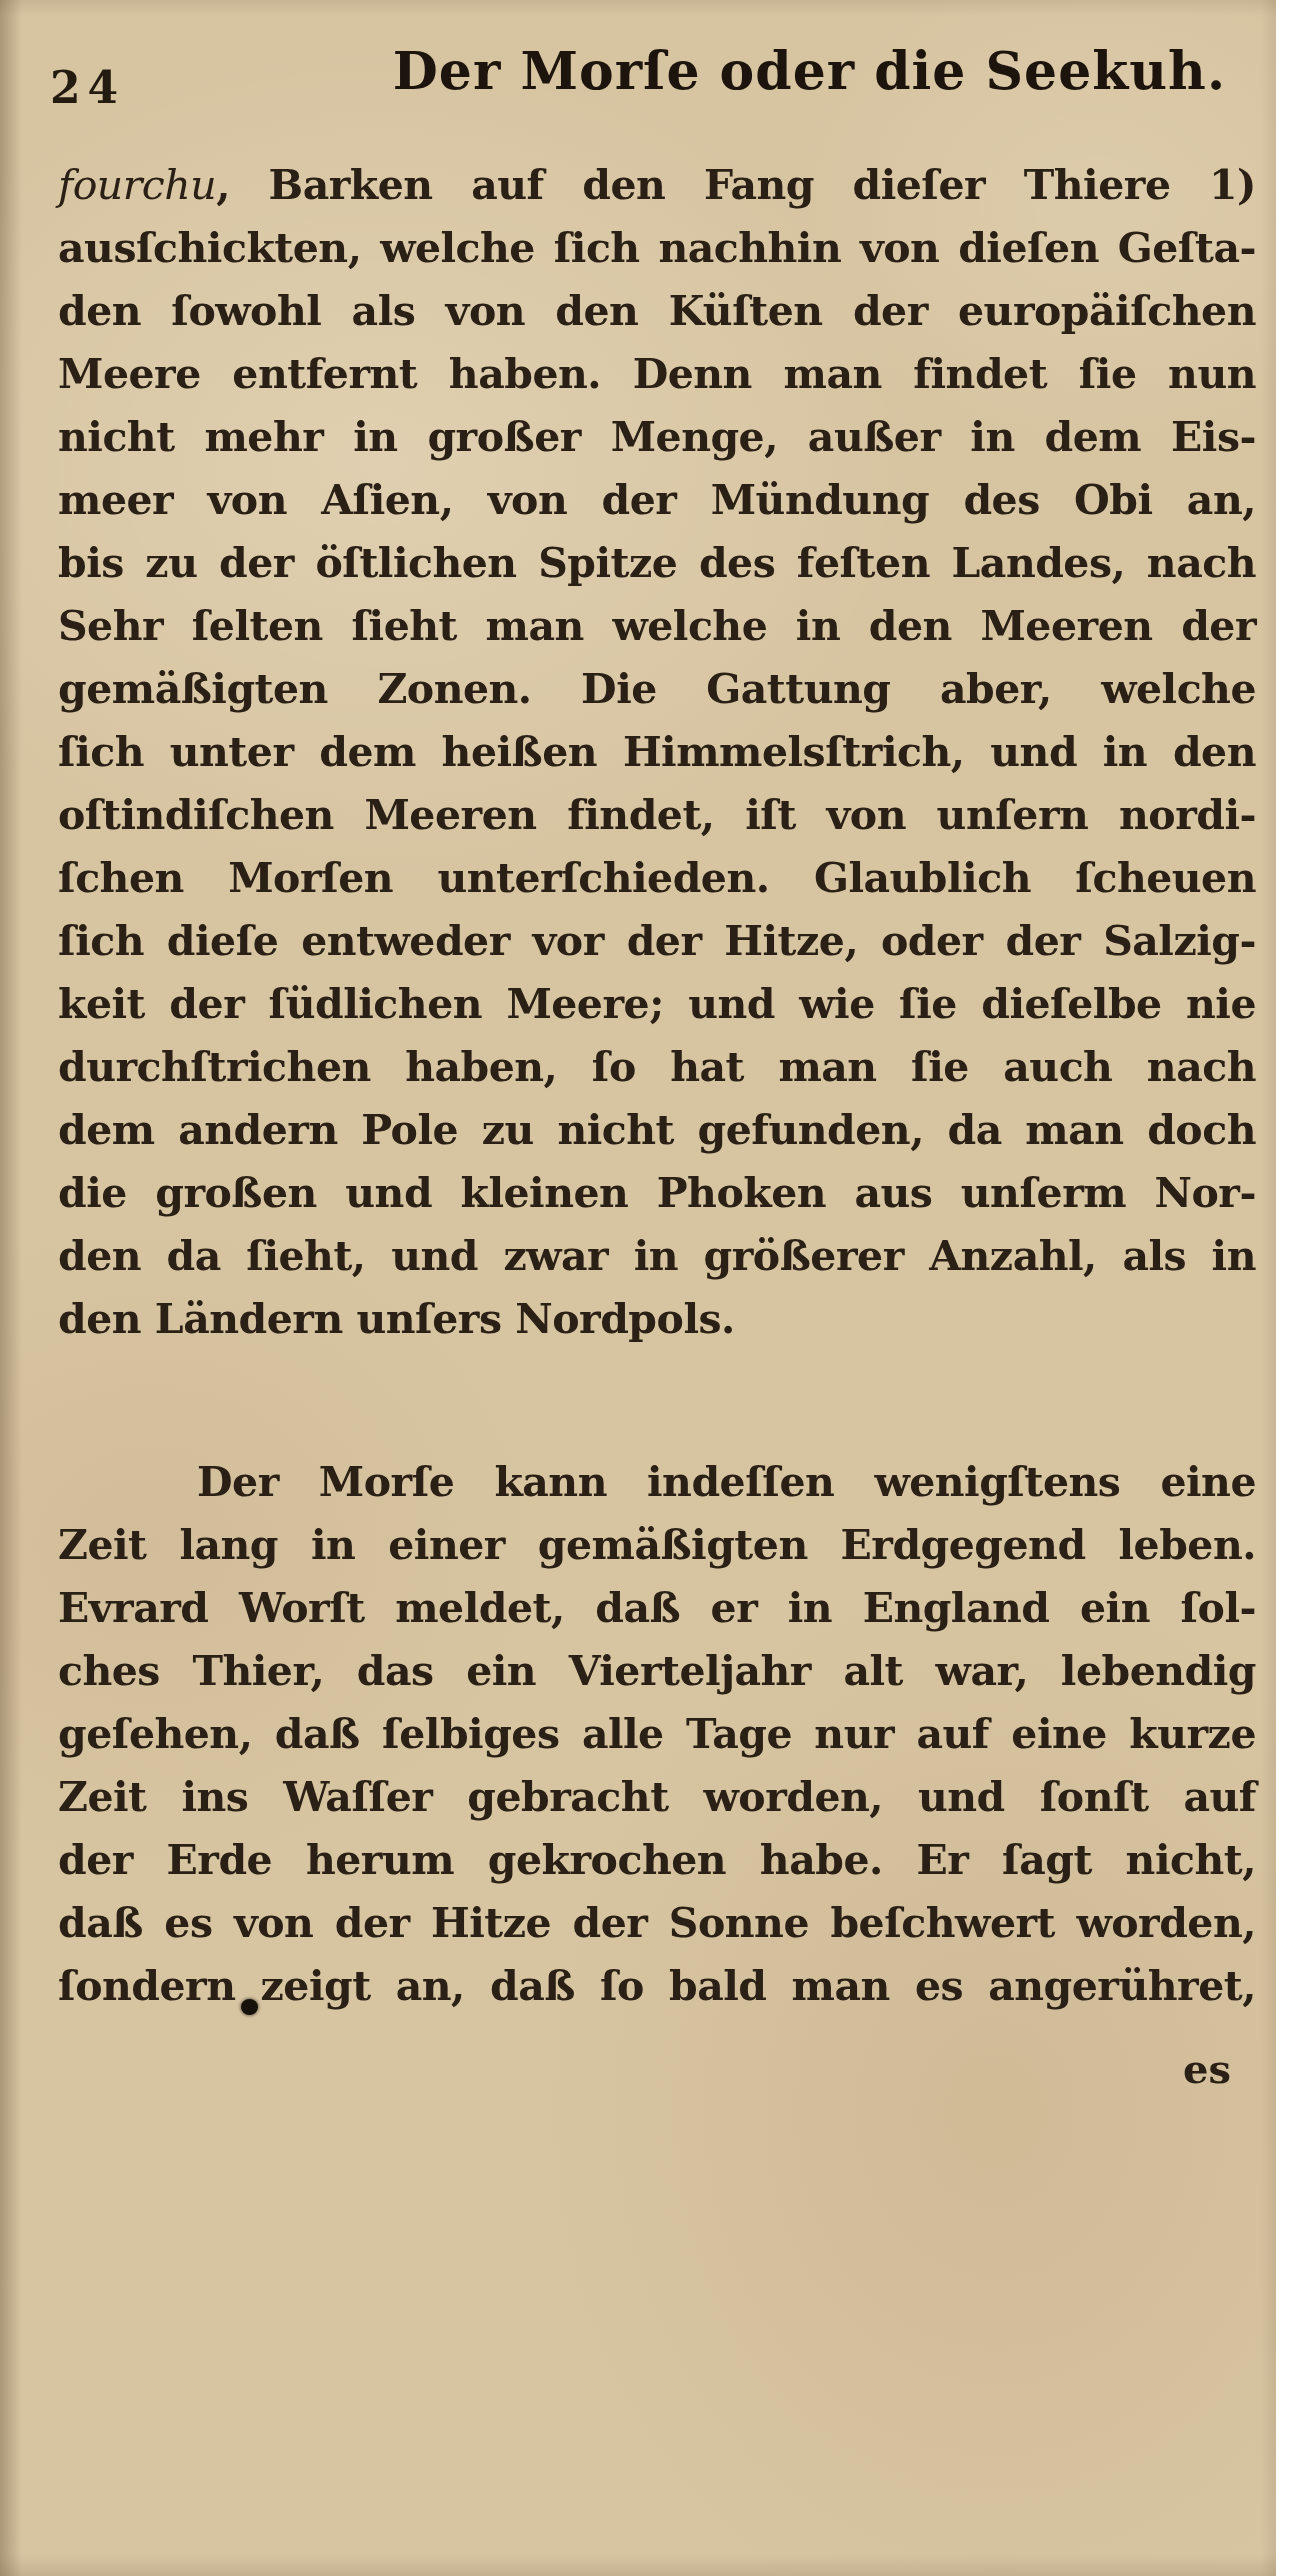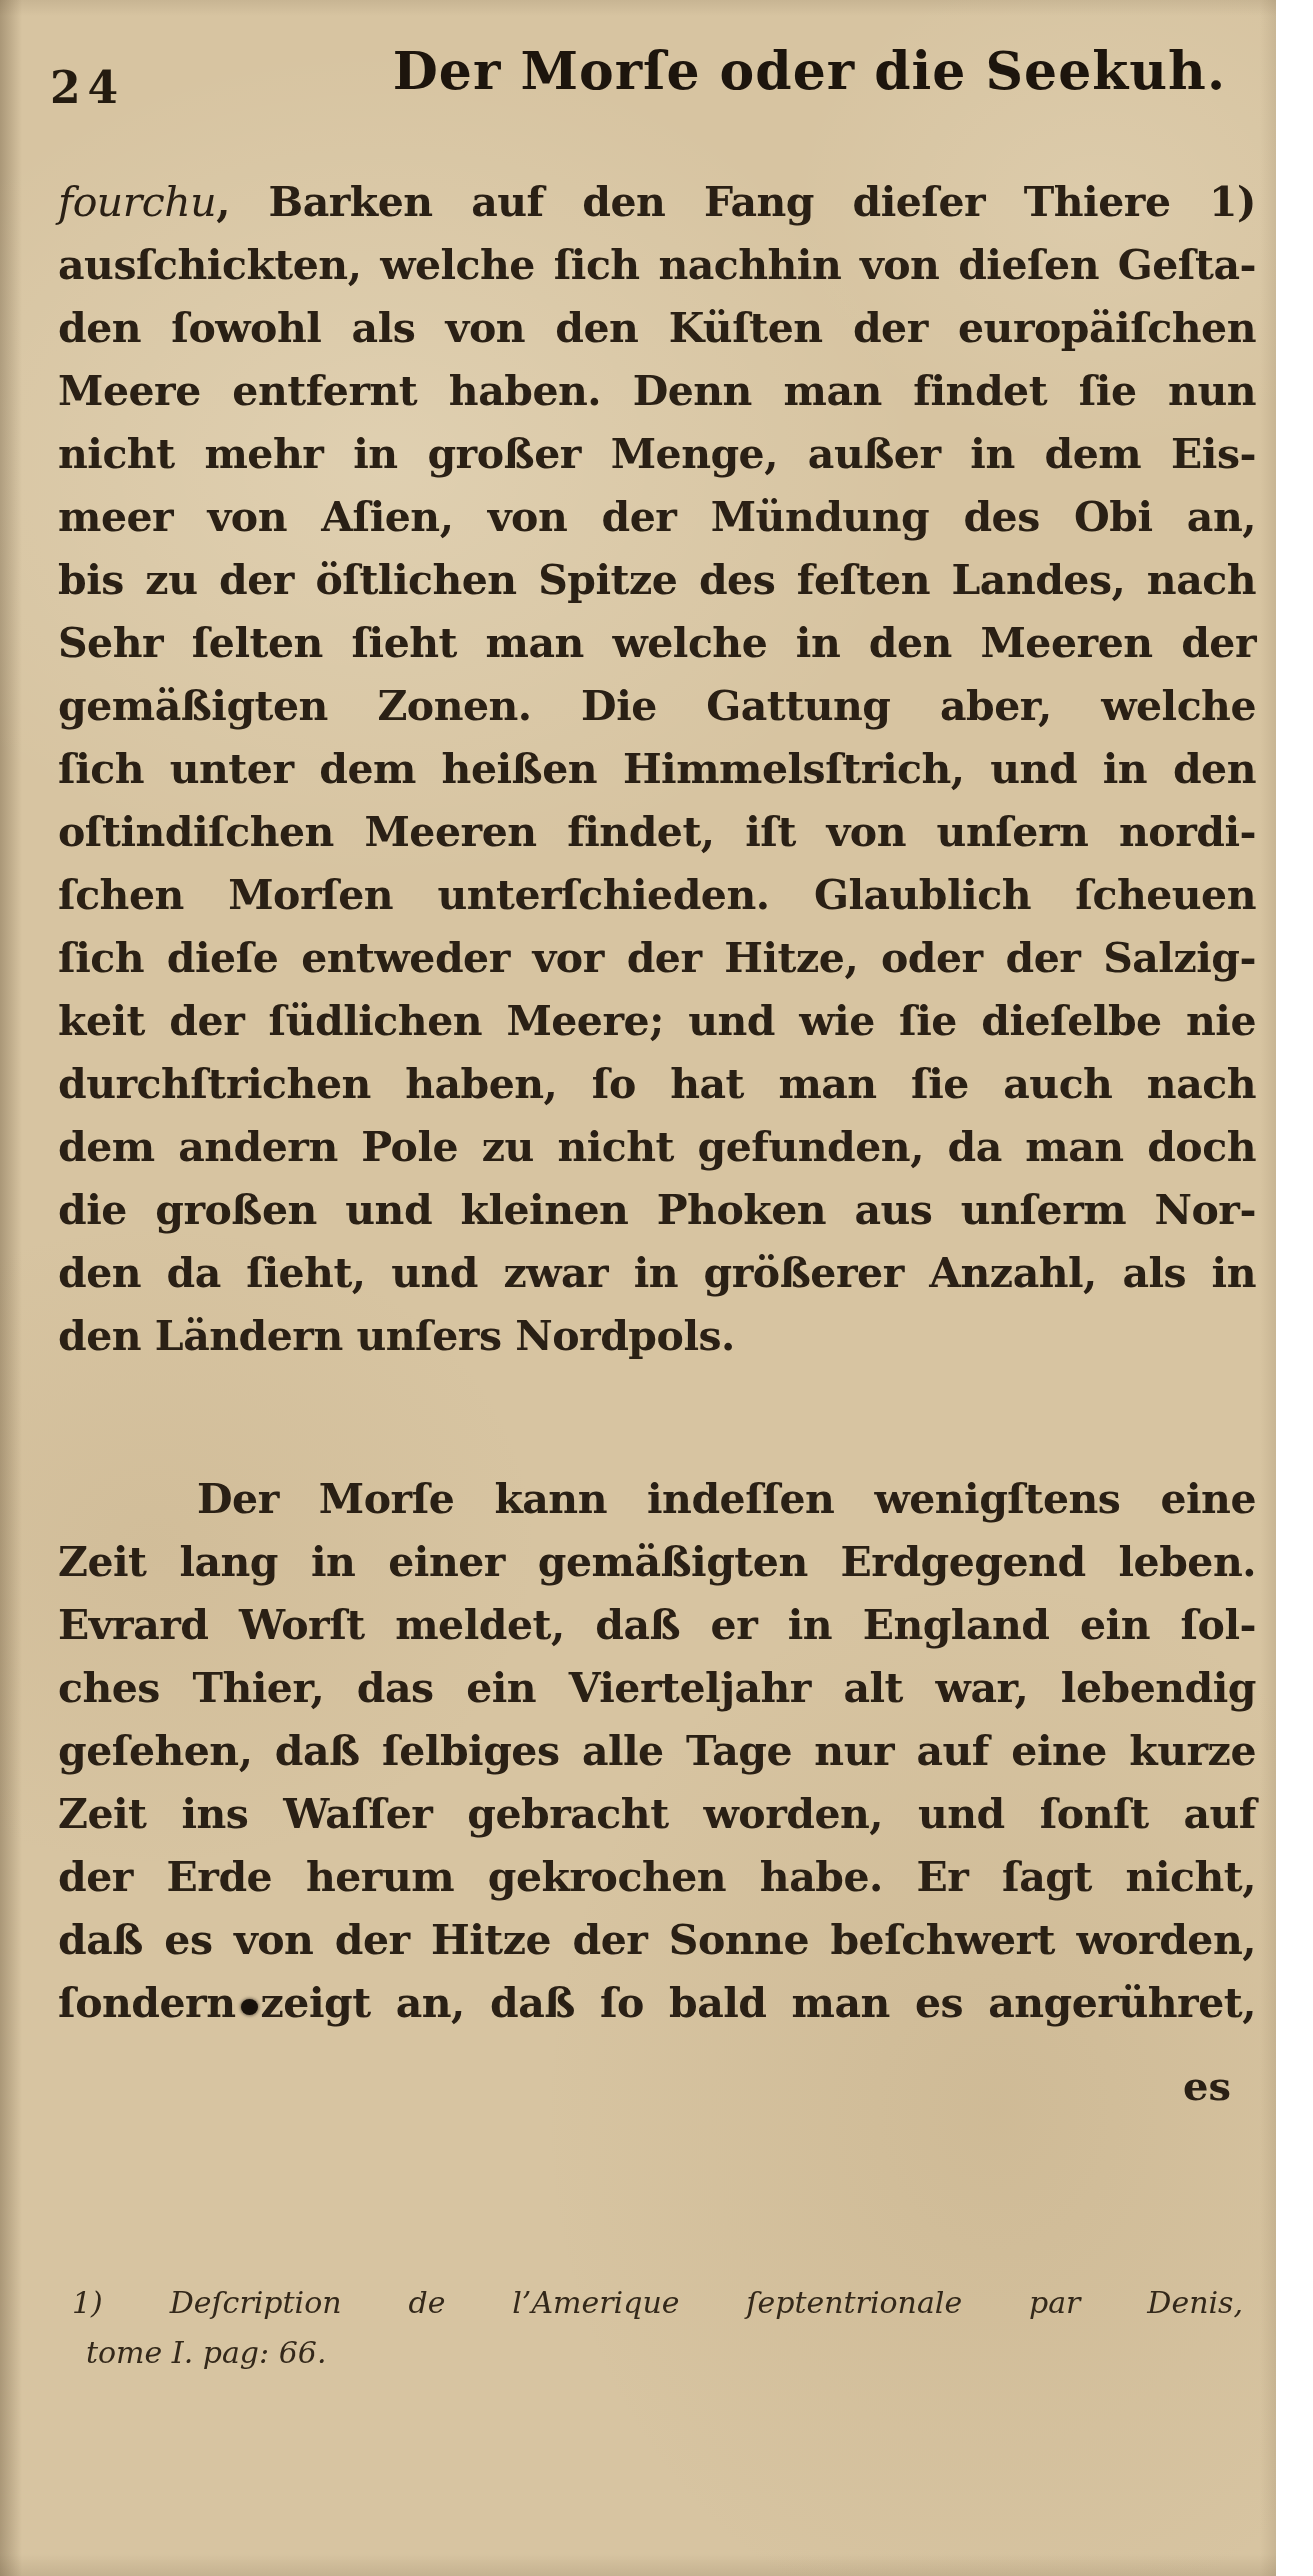--- a/index.html
+++ b/index.html
@@ -37,21 +37,21 @@
     top: 40px;
     text-align: right;
     font-size: 52px;
     font-weight: bold;
     color: #1d150d;
     letter-spacing: 1px;
   }
   .body-block {
     position: absolute;
     left: 58px;
-    top: 171px;
+    top: 154px;
     width: 1198px;
   }
   .line {
     font-size: 41px;
     font-weight: bold;
     line-height: 63px;
     height: 63px;
     letter-spacing: -0.5px;
     text-align: justify;
     text-align-last: justify;
@@ -142,19 +142,15 @@
       <div class="line">der Erde herum gekrochen habe. Er ſagt nicht,</div>
       <div class="line">daß es von der Hitze der Sonne beſchwert worden,</div>
       <div class="line">ſondern zeigt an, daß ſo bald man es angerühret,</div>
     </div>
 
     <div class="catchword-row">es</div>
   </div>
 
   <div class="blot"></div>
 
-  <div class="footnote">
-    <div class="fn-line1"><span>1)</span> <span>Deſcription de l’Amerique ſeptentrionale par Denis,</span></div>
-    <div class="fn-line2">tome I. pag: 66.</div>
-  </div>
 
 </div>
 
 
 </body></html>

